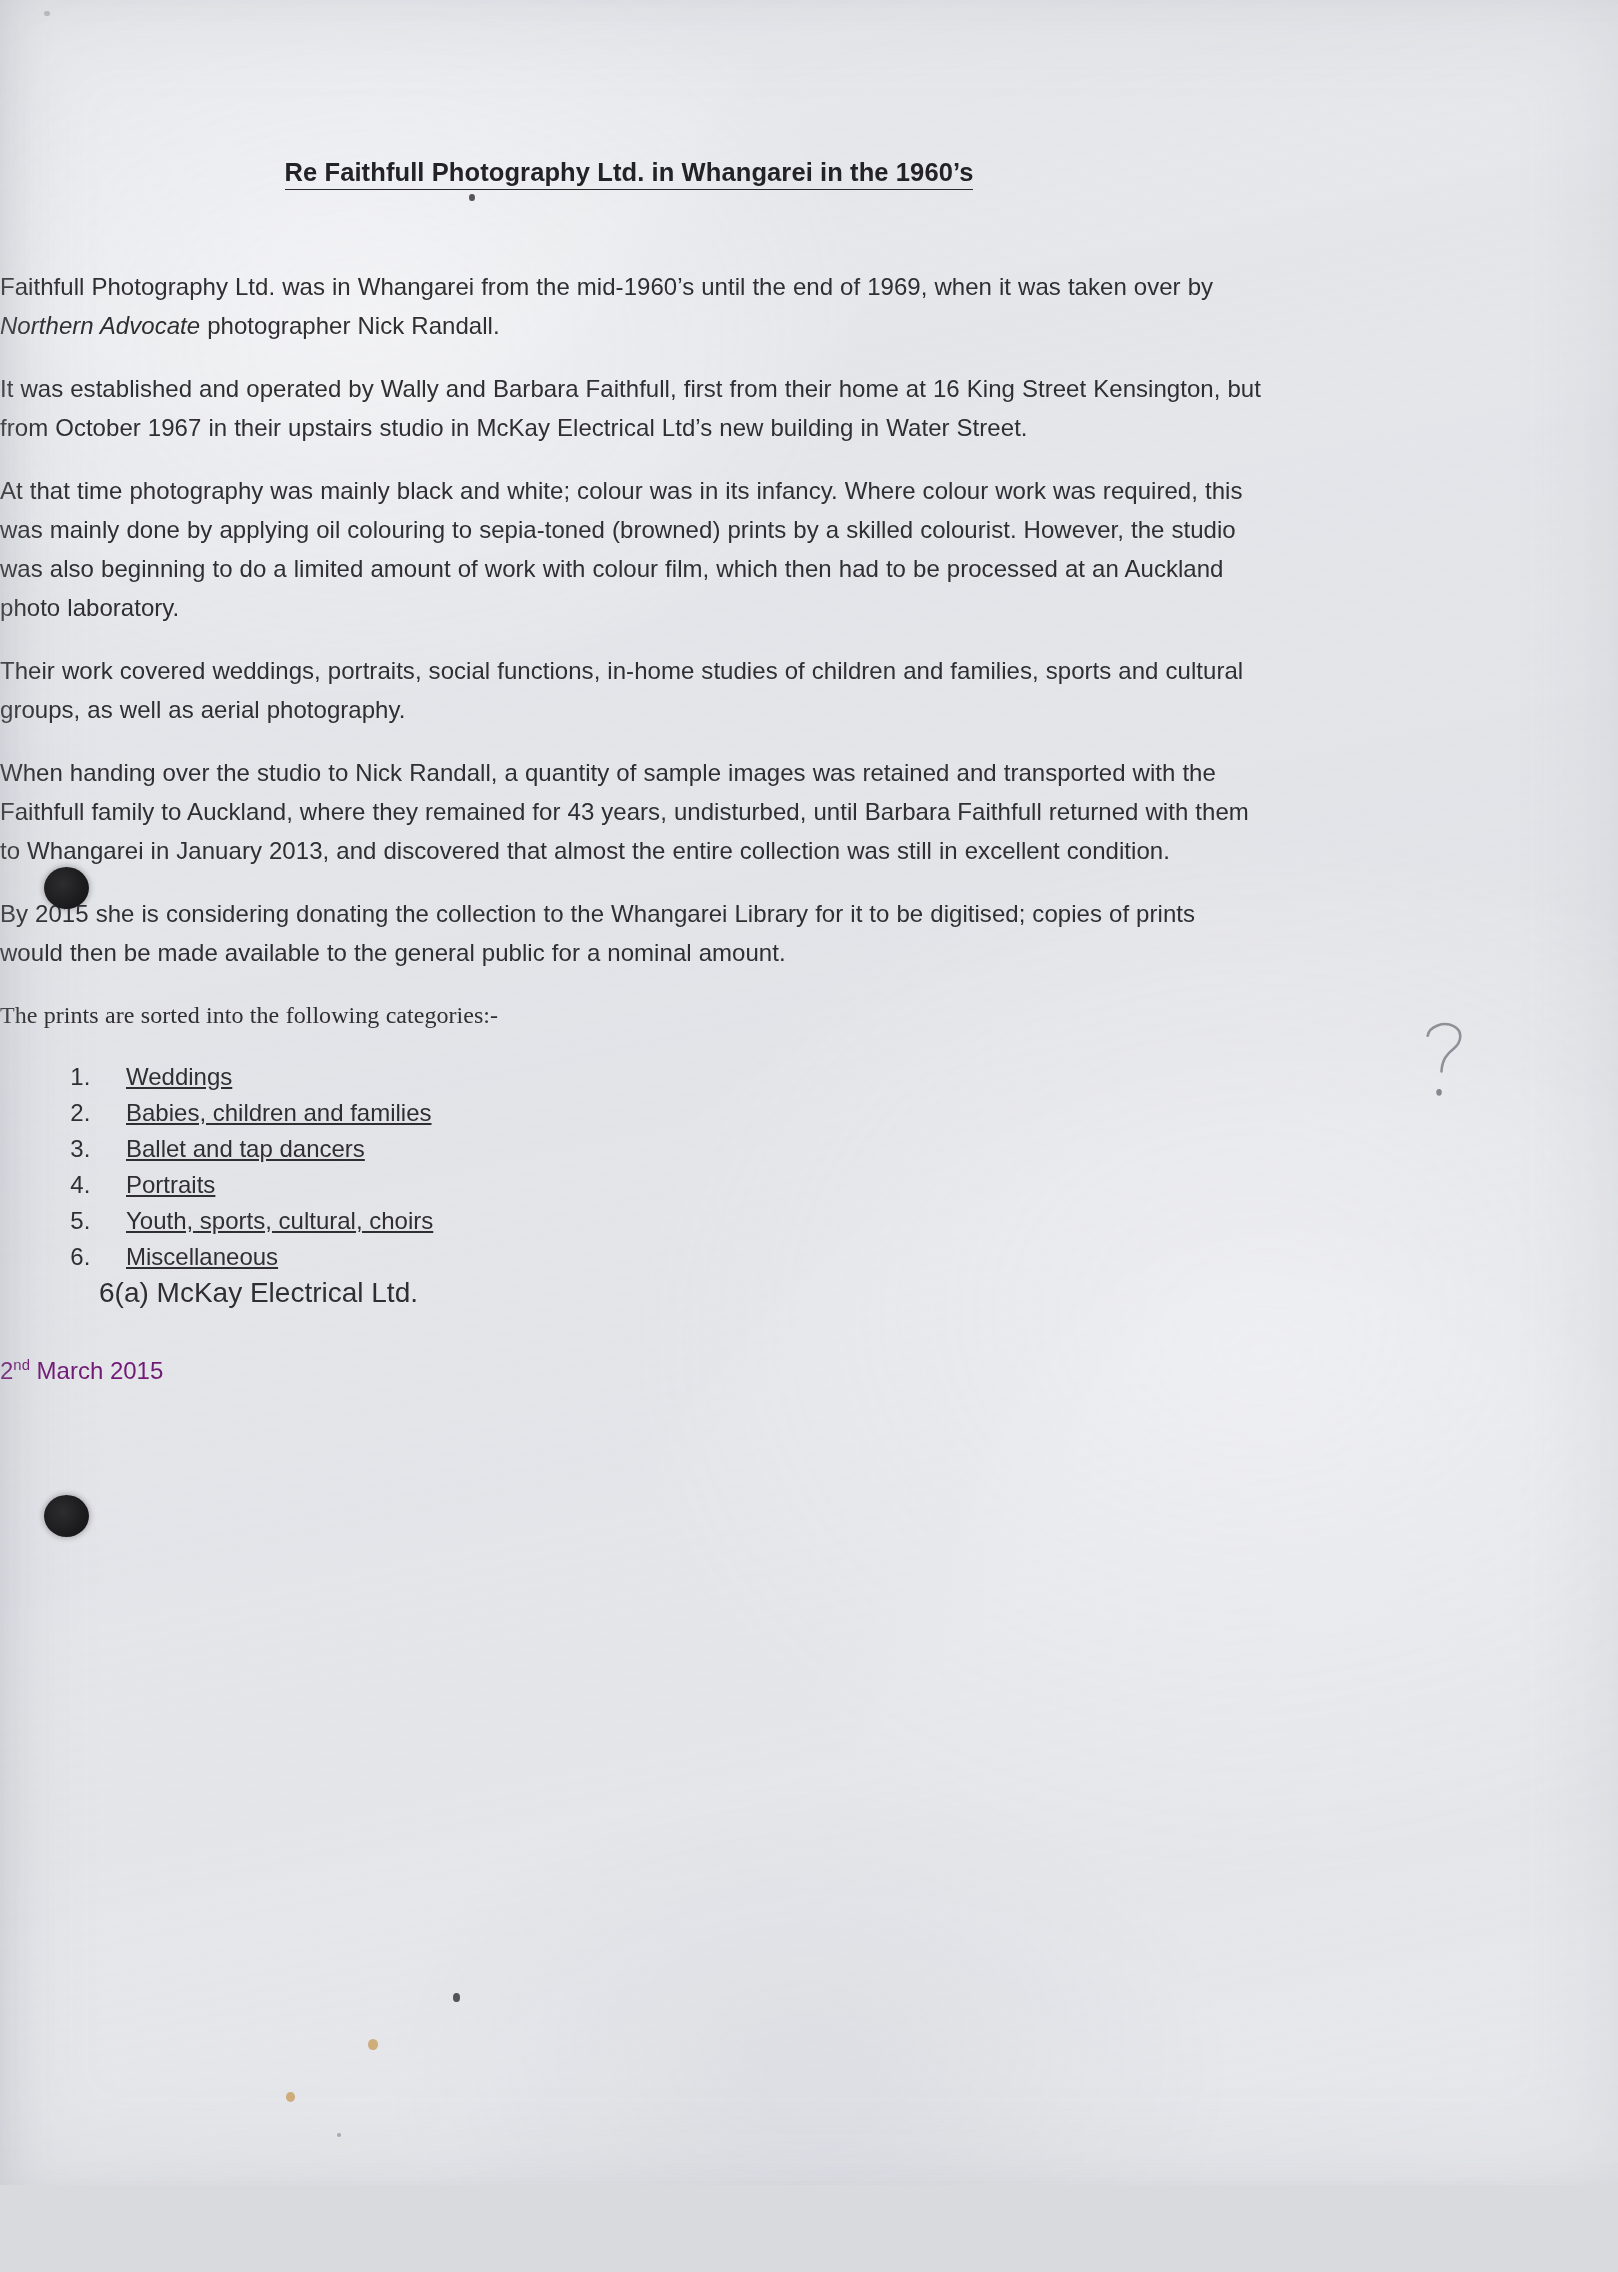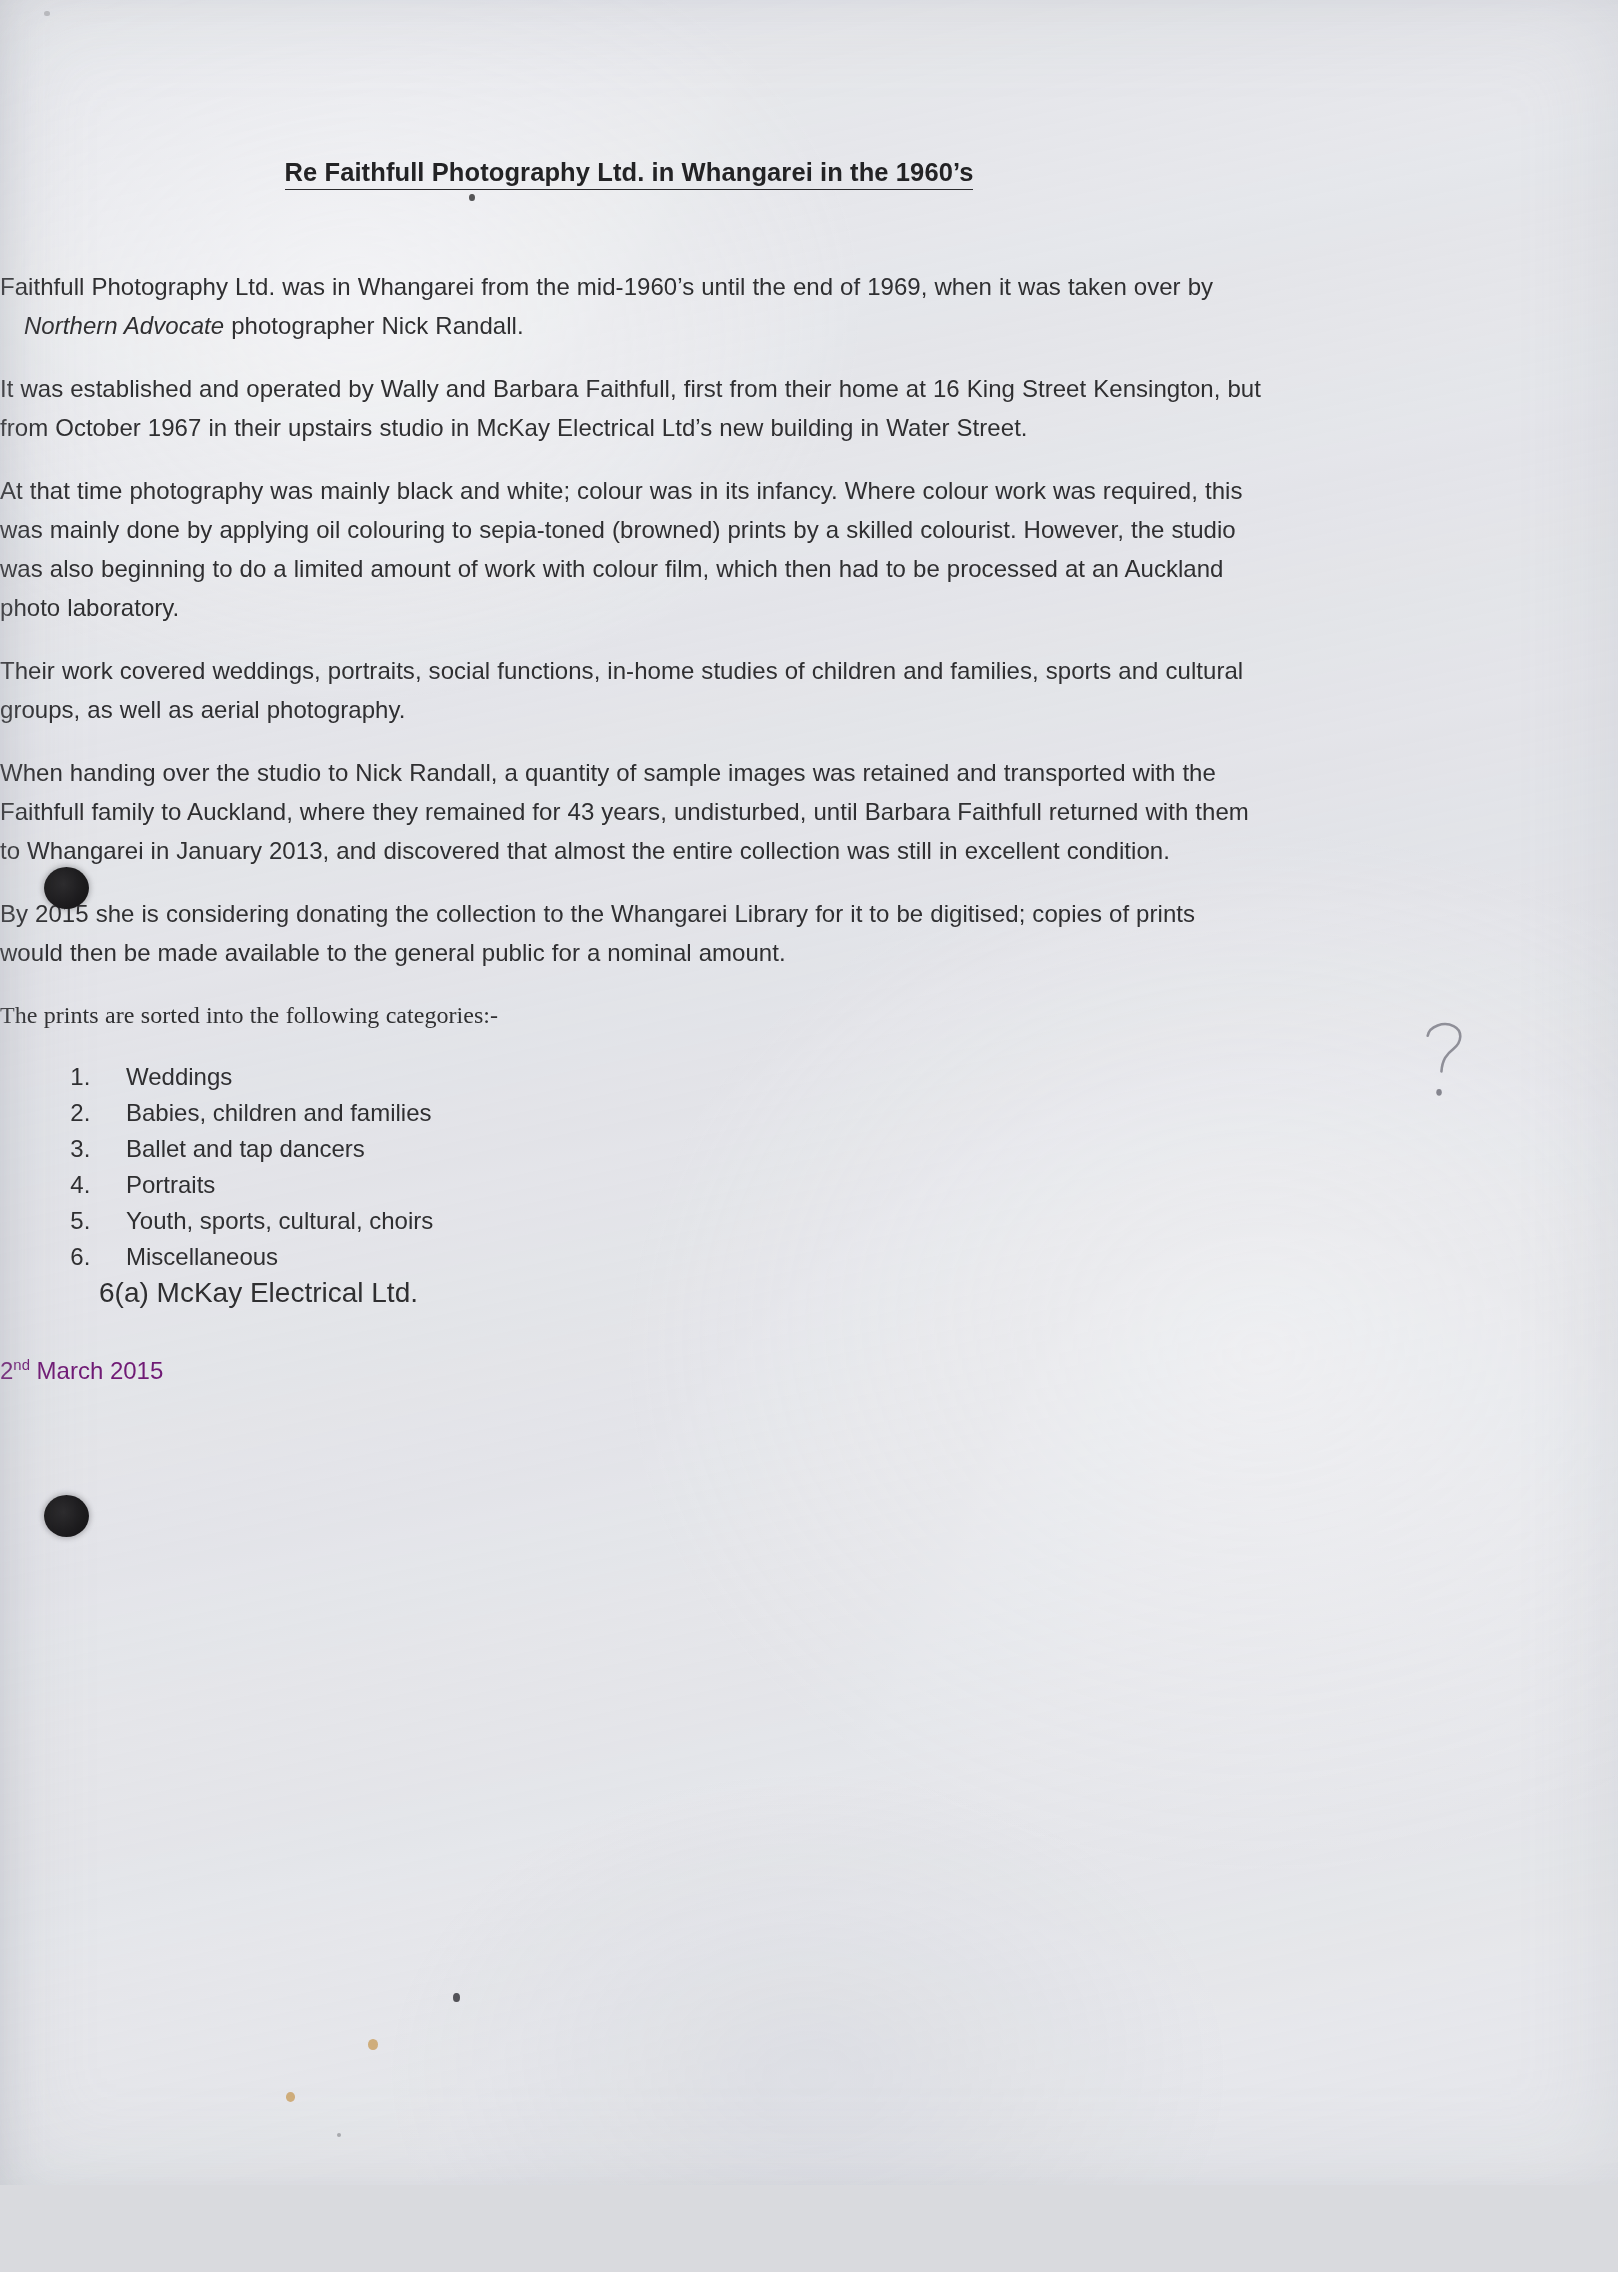--- a/index.html
+++ b/index.html
@@ -69,32 +69,33 @@
   }
 
   p.para {
     margin: 0 0 24px 0;
     font-size: 24px;
     line-height: 39px;
     color: #2f2f31;
     letter-spacing: 0.04px;
     word-spacing: 0.3px;
   }
-  p.para em { font-style: italic; margin-left: 24px; }
+  p.para em { font-style: italic; }
 
   p.para.tight { margin-bottom: 24px; font-family: Liberation Serif, serif; }
 
   
   ol.cat-list {
     margin: 3.2px 0 0 0;
     padding: 0 0 0 97px;
     list-style: decimal;
     font-size: 24px;
     line-height: 36px;
     color: #2f2f31;
+    text-decoration: underline;
   }
   ol.cat-list li {
     padding-left: 29px;
     margin: 0;
   }
   ol.cat-list li::marker { color: #2f2f31; }
 
   .sub-item {
     margin: 0;
     padding-left: 99px;

